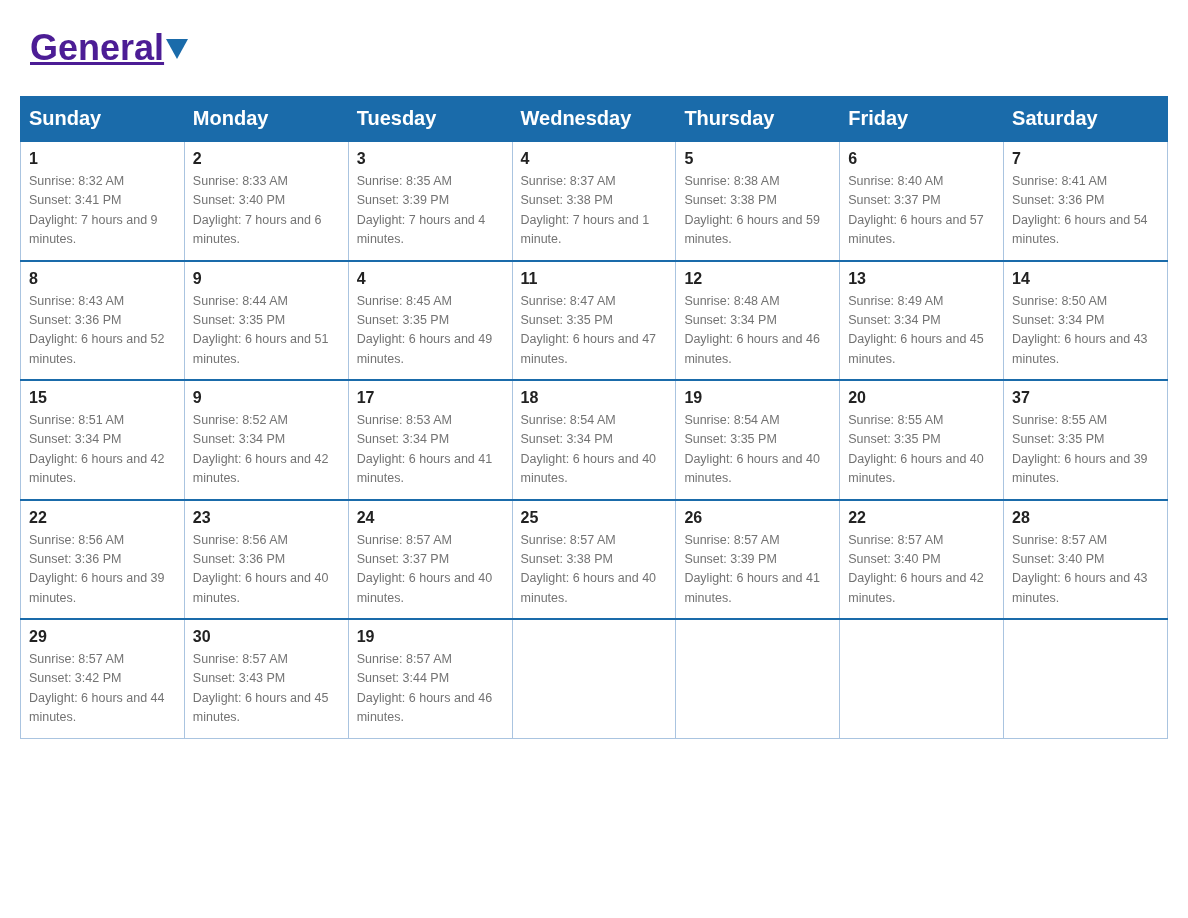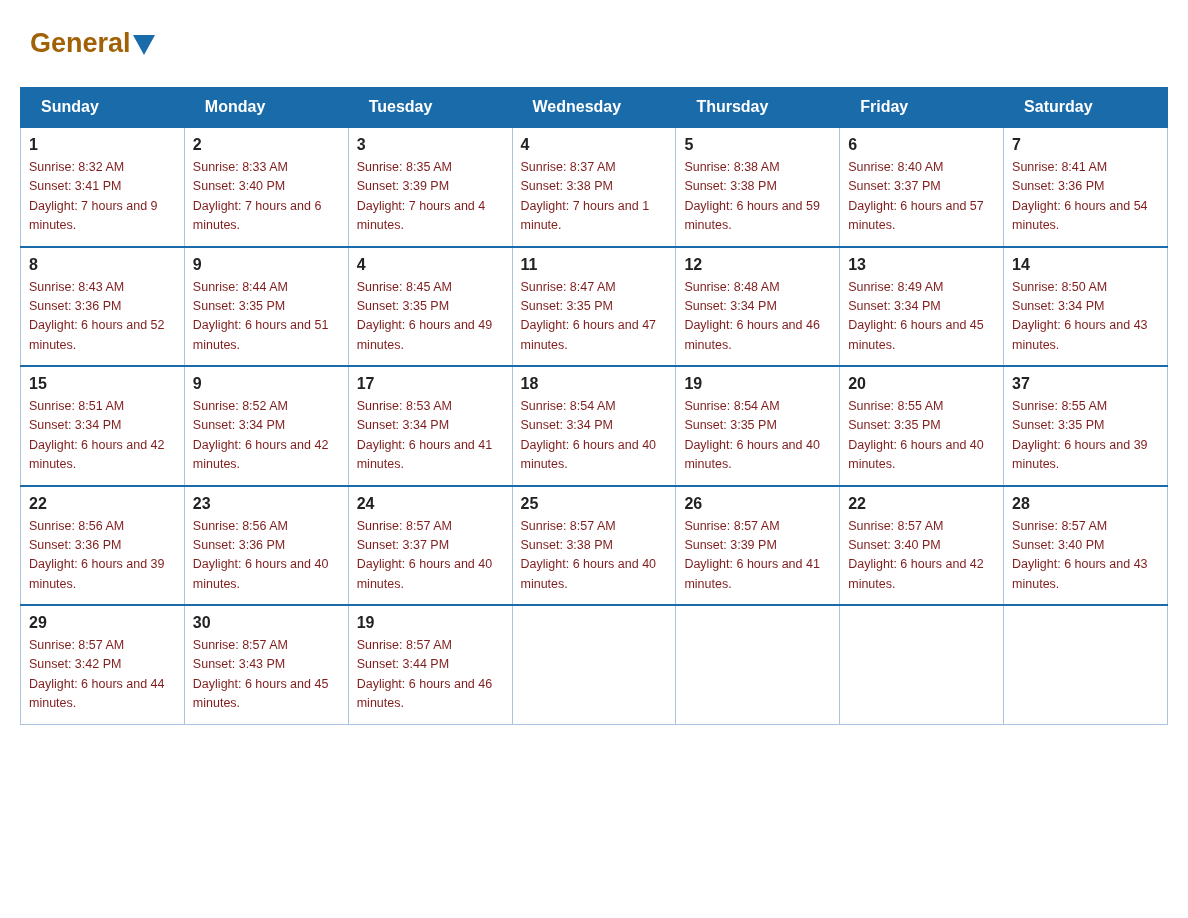--- a/index.html
+++ b/index.html
@@ -16,24 +16,25 @@
       align-items: flex-start;
       margin-bottom: 20px;
       padding: 10px 10px 10px 10px;
     }
     .logo {
       display: flex;
       flex-direction: column;
       align-items: flex-start;
     }
     .logo-text {
-      font-size: 27px;
-      font-weight: bold;
-      color: #a16207;
+      font-size: 36px;
+      font-weight: bold;
+      color: #4c1d95;
       line-height: 1;
+      text-decoration: underline;
     }
     .logo-line2 {
       font-size: 28px;
       font-weight: bold;
       color: #1a6baa;
     }
     .title-area {
       text-align: right;
     }
     .month-title {
@@ -48,23 +49,23 @@
       margin-top: 4px;
     }
     .calendar {
       width: 100%;
       border-collapse: collapse;
       border: 1px solid #1a6baa;
     }
     .calendar th {
       background: #1a6baa;
       color: #fff;
-      font-size: 16px;
-      font-weight: bold;
-      padding: 10px 20px;
+      font-size: 20px;
+      font-weight: bold;
+      padding: 10px 8px;
       text-align: left;
       border: 1px solid #1a6baa;
     }
     .calendar td {
       vertical-align: top;
       padding: 8px 8px 10px 8px;
       border: 1px solid #aac4e0;
       width: calc(100% / 7);
       font-size: 13px;
       color: #333;
@@ -73,21 +74,21 @@
     .day-number {
       font-size: 16px;
       font-weight: bold;
       color: #222;
       display: block;
       margin-bottom: 4px;
     }
     .day-info {
       font-size: 12.5px;
       line-height: 1.55;
-      color: #7f1d1d;
+      color: #737373;
     }
     .empty-cell {
       background: #fff;
     }
     .week-row td {
       border-top: 2px solid #1a6baa;
     }
   </style>
 </head>
 <body>

